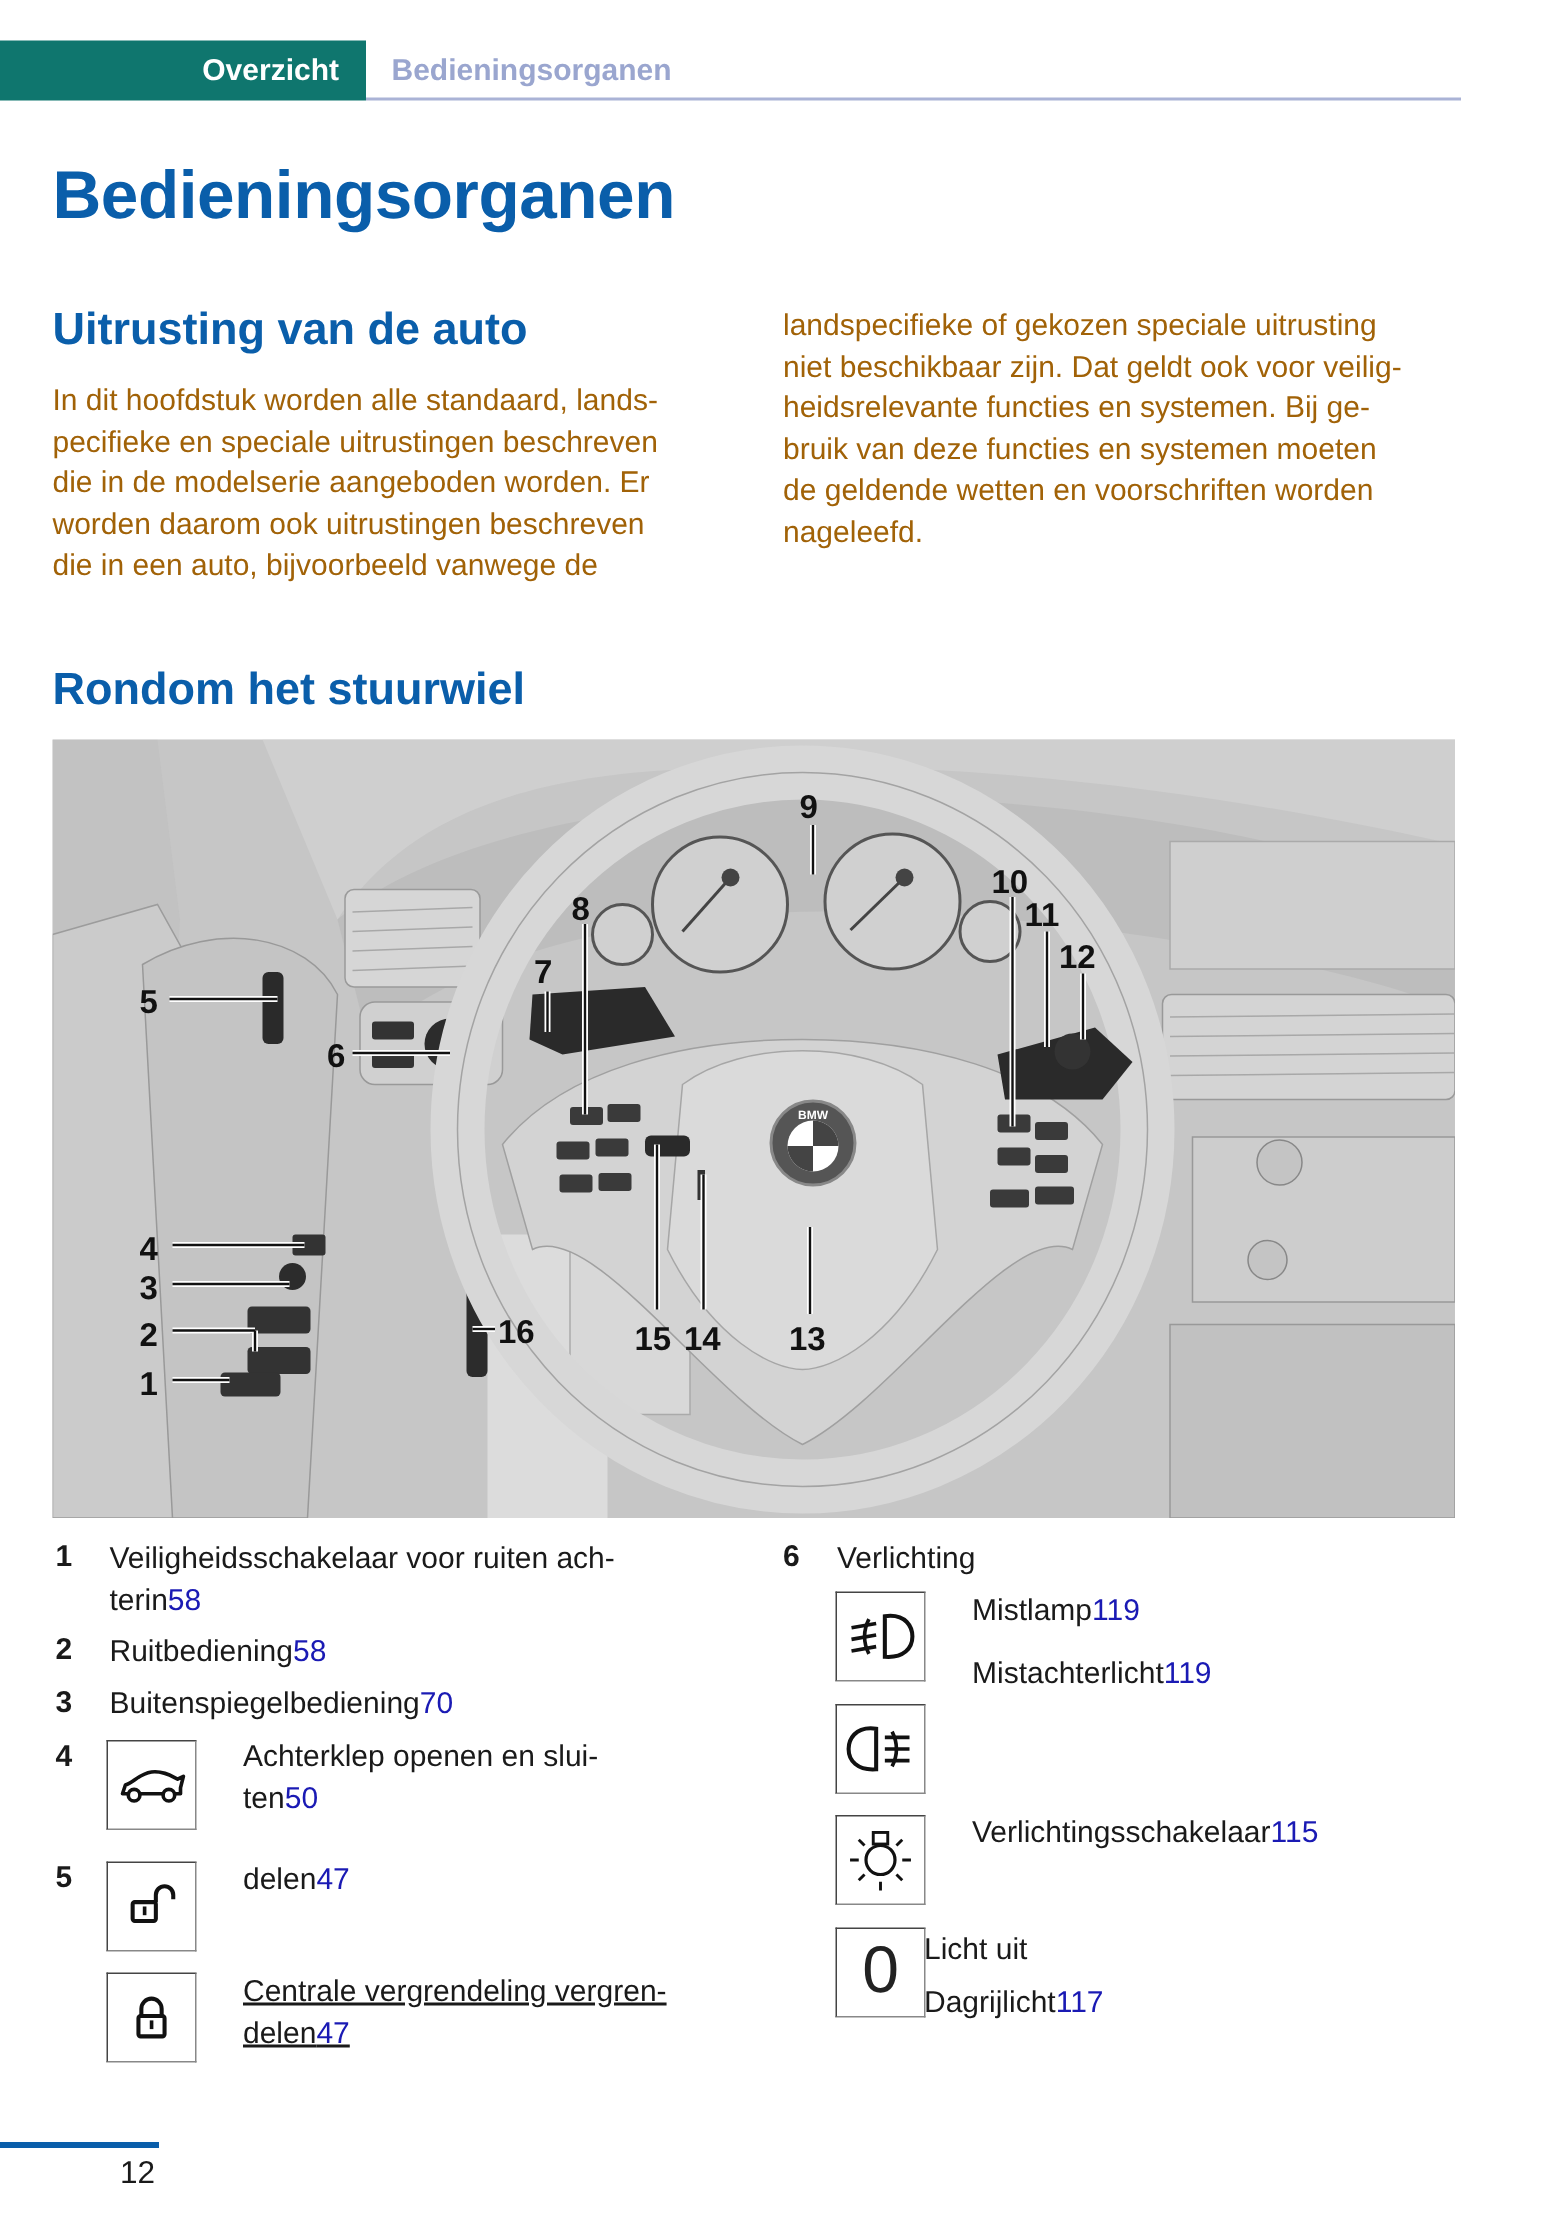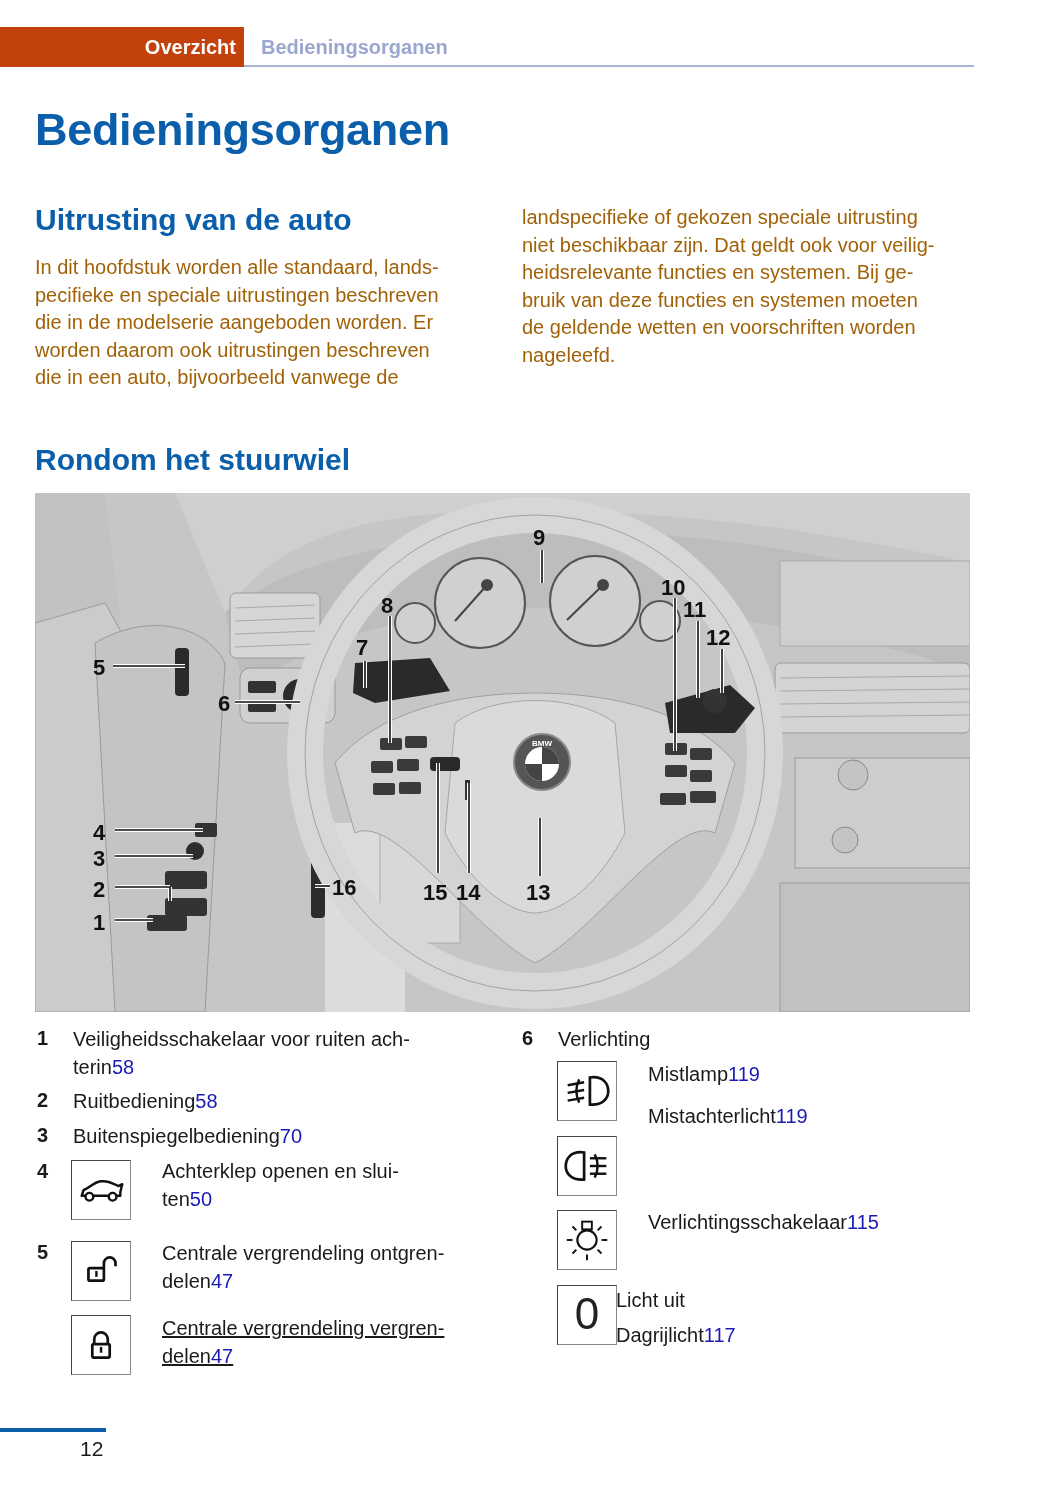--- a/index.html
+++ b/index.html
@@ -1,22 +1,22 @@
 <!DOCTYPE html>
 <html><head>
 <meta charset="utf-8">
 <style>
   html, body { margin: 0; padding: 0; background: #ffffff; }
   body { width: 1043px; height: 1489px; position: relative; overflow: hidden;
          font-family: "Liberation Sans", "DejaVu Sans", sans-serif; color: #1a1a1a; }
 
   
   .hdr-tab-active { position: absolute; left: 0; top: 27px; width: 244px; height: 40px;
-      background: #c2410c; color: #fff; font-weight: bold; font-size: 20px;
-      box-sizing: border-box; padding-right: 8px; text-align: right; line-height: 40px; }
+      background: #0f766e; color: #fff; font-weight: bold; font-size: 20px;
+      box-sizing: border-box; padding-right: 18px; text-align: right; line-height: 40px; }
   .hdr-tab-inactive { position: absolute; left: 261px; top: 27px; height: 40px; line-height: 40px;
       color: #9aa6cf; font-weight: bold; font-size: 20px; }
   .hdr-rule { position: absolute; left: 244px; top: 65px; width: 730px; height: 2px; background: #aab3d6; }
 
   .page-title { position: absolute; left: 35px; top: 104px; margin: 0; font-size: 45px; font-weight: bold;
       color: #0a5eaa; letter-spacing: -0.3px; }
   .h2 { position: absolute; margin: 0; font-size: 30px; font-weight: bold; color: #0a5eaa; }
   .para { position: absolute; margin: 0; font-size: 20px; line-height: 27.5px; color: #a16207; }
 
   
@@ -254,21 +254,20 @@
 
 <div class="num" style="left:37px; top:1241px;">5</div>
 <div class="iconbox" style="left:71px; top:1241px;">
   <svg viewBox="0 0 60 60">
       <rect x="17" y="27" width="16" height="13" rx="1.5" fill="none" stroke="#111" stroke-width="2.8"></rect>
       <rect x="24" y="30" width="2.5" height="6" fill="#111"></rect>
       <path d="M33 27 L33 22 A6 6 0 0 1 45 22 L45 25" fill="none" stroke="#111" stroke-width="2.8"></path>
     </svg>
 </div>
 <div class="item" style="left:162px; top:1239px;">
-  <div>Centrale vergrendeling ontgren-</div>
   <div><span>delen</span><span class="ref">47</span></div>
 </div>
 
 <div class="iconbox" style="left:71px; top:1315px;">
   <svg viewBox="0 0 60 60">
       <rect x="21" y="29" width="18" height="14" rx="1.5" fill="none" stroke="#111" stroke-width="2.8"></rect>
       <rect x="28.8" y="32" width="2.5" height="6" fill="#111"></rect>
       <path d="M23 29 L23 24 A7 7 0 0 1 37 24 L37 29" fill="none" stroke="#111" stroke-width="2.8"></path>
     </svg>
 </div>

